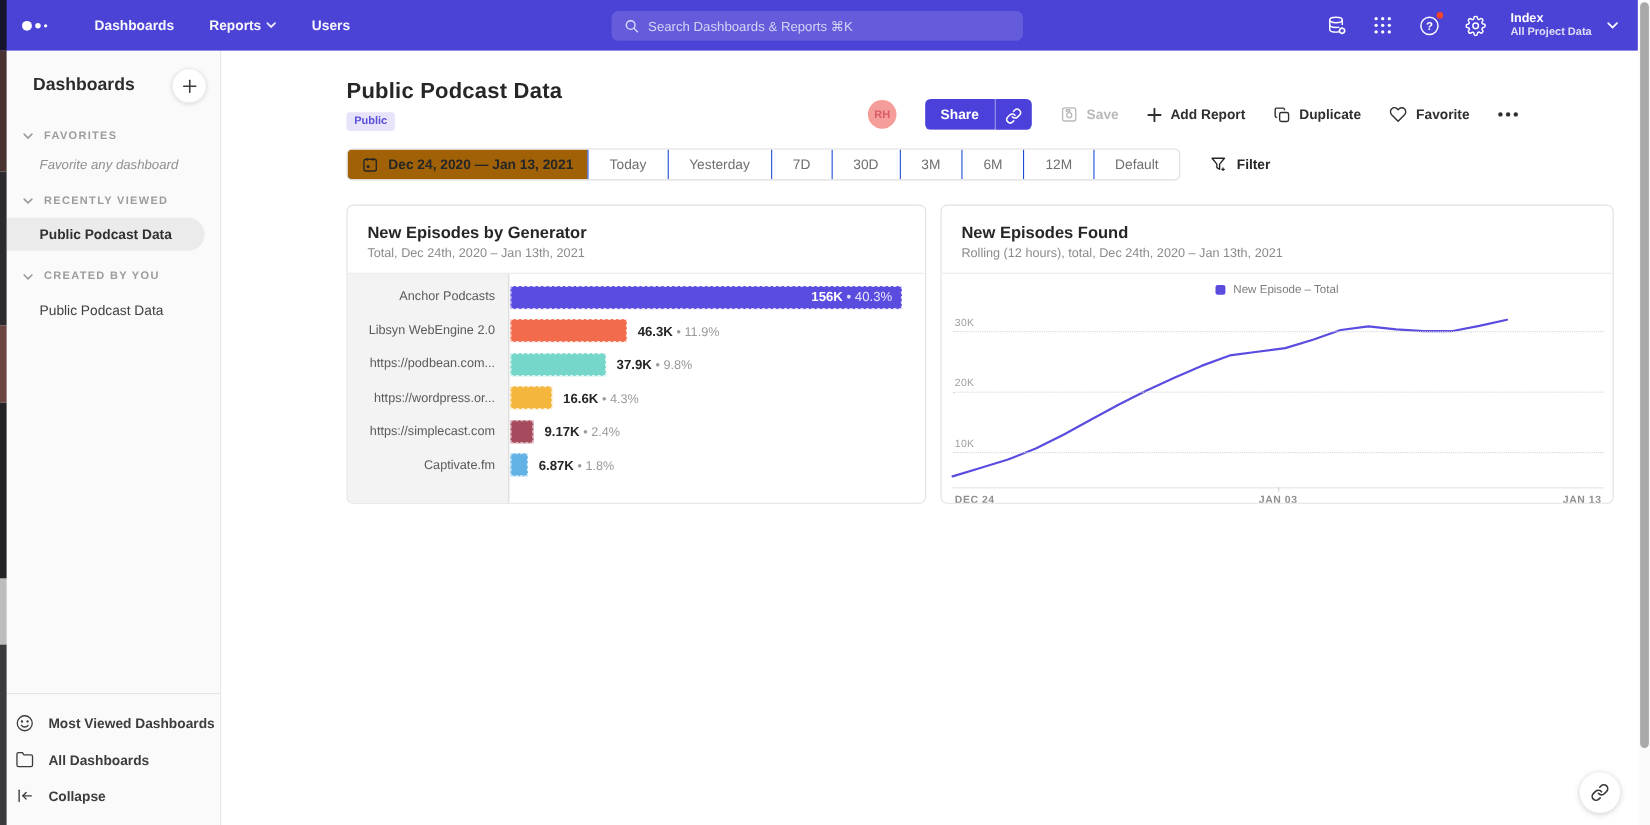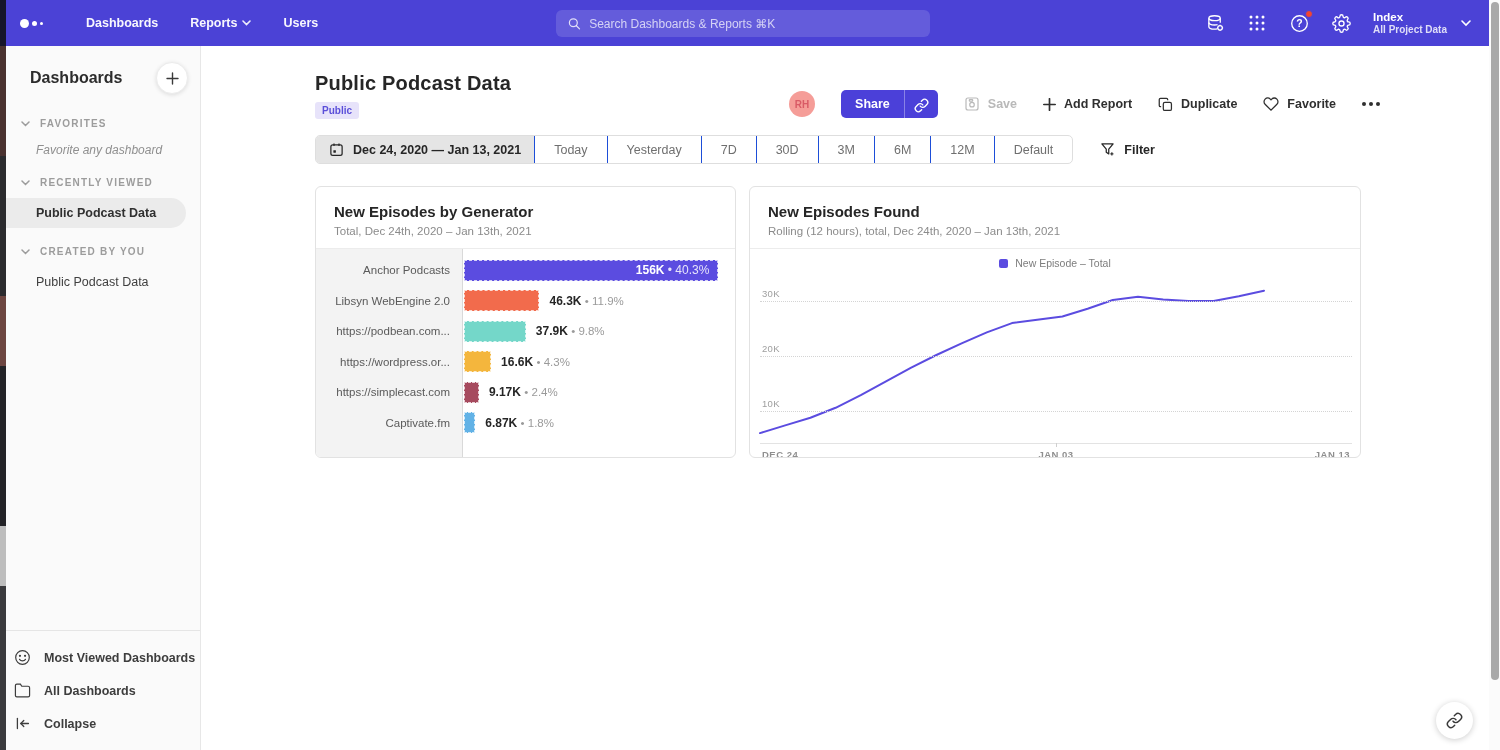--- a/index.html
+++ b/index.html
@@ -79,30 +79,30 @@
     display:flex; align-items:center; }
   .act { display:flex; align-items:center; gap:8px; font-size:12.5px; font-weight:700; color:#2f2f2f;
     cursor:pointer; }
   .act.disabled { color:#b9b9b9; cursor:default; }
   .more-dots { display:flex; gap:3px; cursor:pointer; }
   .more-dots i { width:4px; height:4px; border-radius:50%; background:#2f2f2f; }
 
   .date-row { position:absolute; left:114px; top:89px; display:flex; align-items:center; gap:27px; }
   .date-bar { display:flex; align-items:stretch; border:1px solid #dedede; border-radius:5px;
     overflow:hidden; height:29px; background:#fff; }
-  .date-main { display:flex; align-items:center; gap:9px; background:#e5e5e5; padding:0 13px;
+  .date-main { display:flex; align-items:center; gap:9px; background:#a16207; padding:0 13px;
     font-size:12.5px; font-weight:700; color:#262626; cursor:pointer; }
   .preset { display:flex; align-items:center; padding:0 19px; font-size:12.5px; font-weight:500;
     color:#6f6f6f; border-left:1px solid #1d4ed8; cursor:pointer; }
   .filter { display:flex; align-items:center; gap:9px; font-size:12.5px; font-weight:700; color:#262626;
     cursor:pointer; }
 
   .cards { position:absolute; left:114px; top:140px; display:flex; gap:13px; }
   .card { background:#fff; border:1px solid #e2e2e2; border-radius:6px; height:272px; overflow:hidden; }
-  .card-1 { width:421px; } .card-2 { width:612px; }
+  .card-1 { width:527px; } .card-2 { width:612px; }
   .card-head { padding:16px 18px 11px; border-bottom:1px solid #ececec; }
   .card-title { font-size:15px; font-weight:700; color:#262626; }
   .card-sub { font-size:11.5px; color:#8b8b8b; margin-top:5px; }
 
   
   .bars-body { position:relative; height:209px; }
   .label-col-bg { position:absolute; left:0; top:0; bottom:0; width:147px; background:#f3f3f3;
     border-right:1px solid #d9d9d9; }
   .bars-rows { position:relative; display:flex; flex-direction:column; padding-top:6px; }
   .bar-row { display:flex; align-items:center; height:30.5px; }

